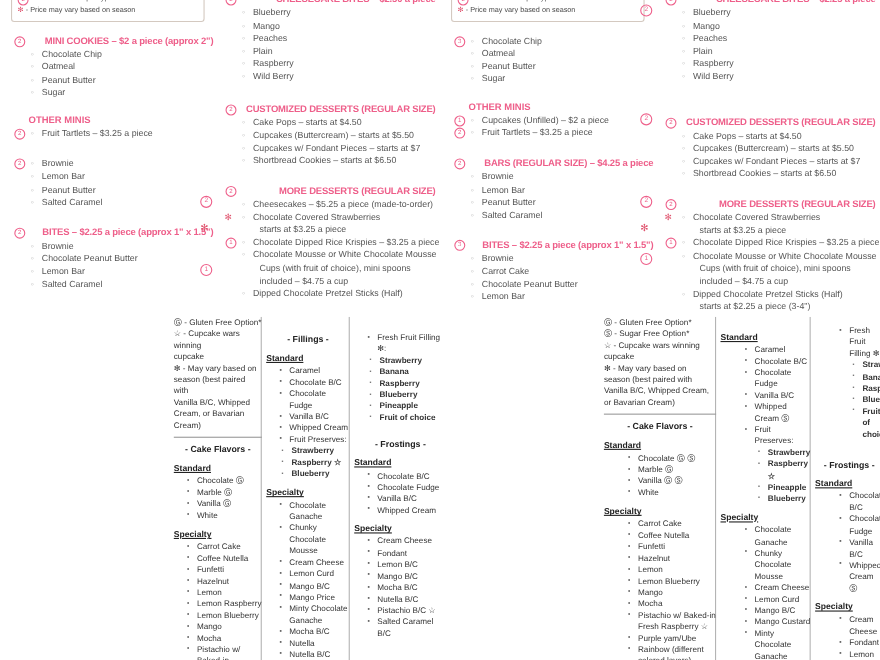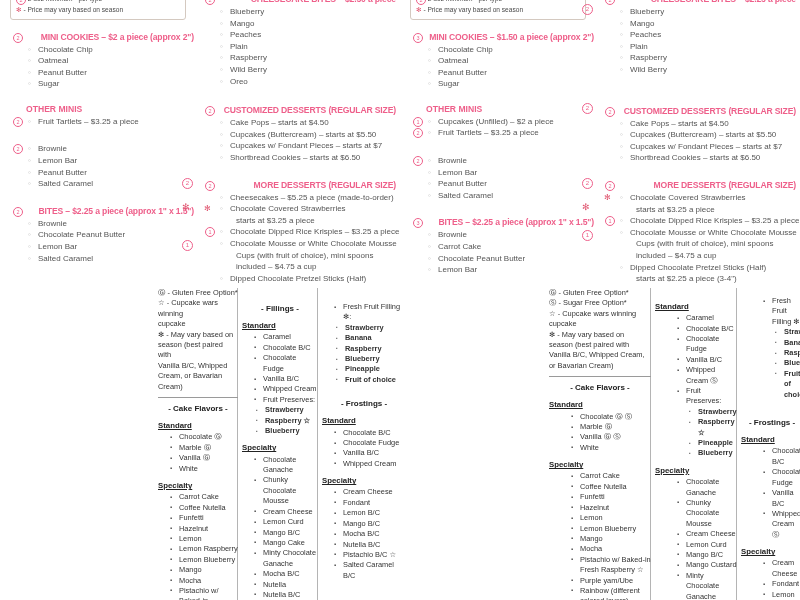--- a/index.html
+++ b/index.html
@@ -160,21 +160,20 @@
       <div class="sect" style="position:relative;margin-top:-6px;">
         <span class="numMark">2</span>
         <div class="sectHead indent">CHEESECAKE BITES – $2.50 a piece</div>
         <ul class="items">
           <li>Blueberry</li>
           <li>Mango</li>
           <li>Peaches</li>
           <li>Plain</li>
           <li>Raspberry</li>
           <li>Wild Berry</li>
-          <li>Oreo</li>
         </ul>
       </div>
 
       <div class="sect" style="position:relative;margin-top:18px;">
         <span class="numMark">2</span>
         <div class="sectHead indent">CUSTOMIZED DESSERTS (REGULAR SIZE)</div>
         <ul class="items">
           <li>Cake Pops – starts at $4.50</li>
           <li>Cupcakes (Buttercream) – starts at $5.50</li>
           <li>Cupcakes w/ Fondant Pieces – starts at $7</li>
@@ -216,21 +215,20 @@
         </div>
         <div class="noteLine">
           <span style="color:#e0556f;">✻</span>
           <span>-</span>
           <span>Price may vary based on season</span>
         </div>
       </div>
 
       <div class="sect" style="position:relative;margin-top:12px;">
         <span class="numMark">3</span>
-        <div class="sectHead indent">MINI COOKIES – $1.50 a piece (approx 2")</div>
         <ul class="items">
           <li>Chocolate Chip</li>
           <li>Oatmeal</li>
           <li>Peanut Butter</li>
           <li>Sugar</li>
         </ul>
       </div>
 
       <div class="sect" style="margin-top:14px;">
         <div class="subHead">OTHER MINIS</div>
@@ -241,20 +239,21 @@
           </li>
           <li style="position:relative;">
             <span class="numMark">2</span>
             <span>Fruit Tartlets – $3.25 a piece</span>
           </li>
         </ul>
       </div>
 
       <div class="sect" style="position:relative;margin-top:16px;">
         <span class="numMark">2</span>
+        <div class="sectHead indent">BARS (REGULAR SIZE) – $4.25 a piece</div>
         <ul class="items">
           <li>Brownie</li>
           <li>Lemon Bar</li>
           <li>Peanut Butter</li>
           <li>Salted Caramel</li>
         </ul>
       </div>
 
       <div class="sect" style="position:relative;margin-top:16px;">
         <span class="numMark">3</span>
@@ -381,21 +380,21 @@
         <li>Blueberry</li>
       </ul>
       <div class="grpHead" style="margin-top:7px;">Specialty</div>
       <ul class="flav">
         <li>Chocolate Ganache</li>
         <li>Chunky Chocolate</li>
         <li class="cont">Mousse</li>
         <li>Cream Cheese</li>
         <li>Lemon Curd</li>
         <li>Mango B/C</li>
-        <li>Mango Cake</li>
+        <li>Mango Price</li>
         <li>Minty Chocolate</li>
         <li class="cont">Ganache</li>
         <li>Mocha B/C</li>
         <li>Nutella</li>
         <li>Nutella B/C</li>
 
       </ul>
     </div>
 
     <div class="ovcol" style="left:164px;width:84px;padding:0 3px;">

